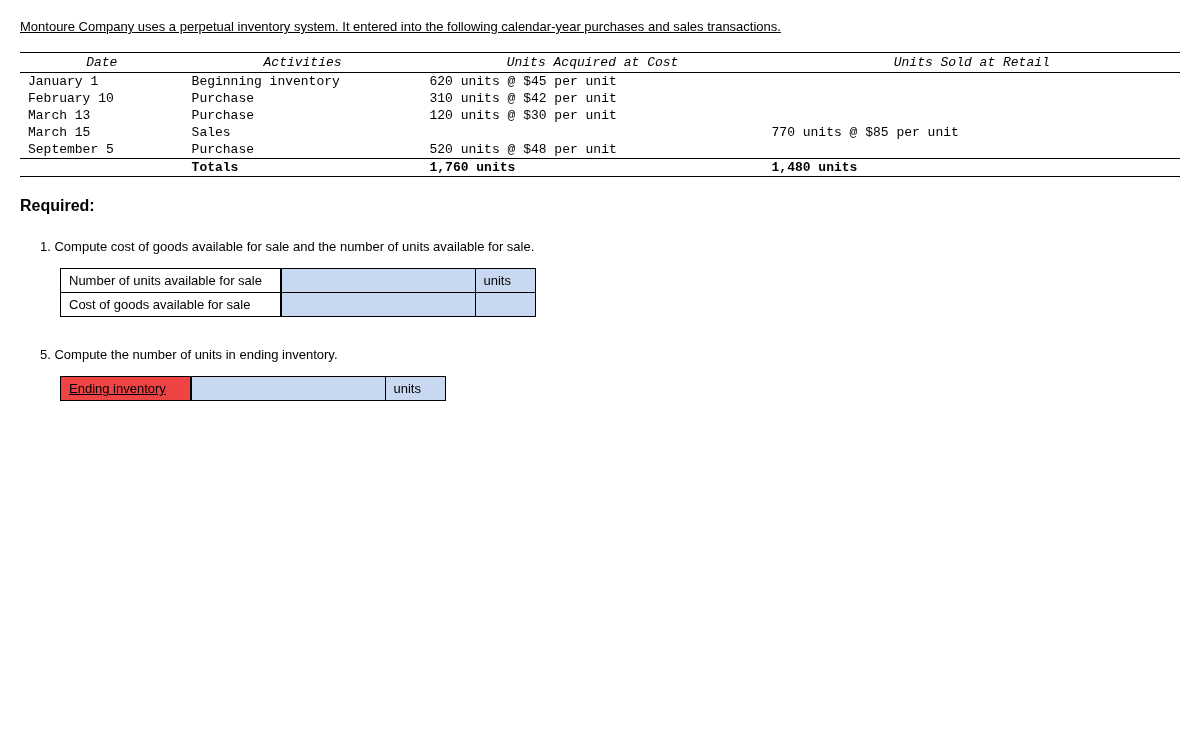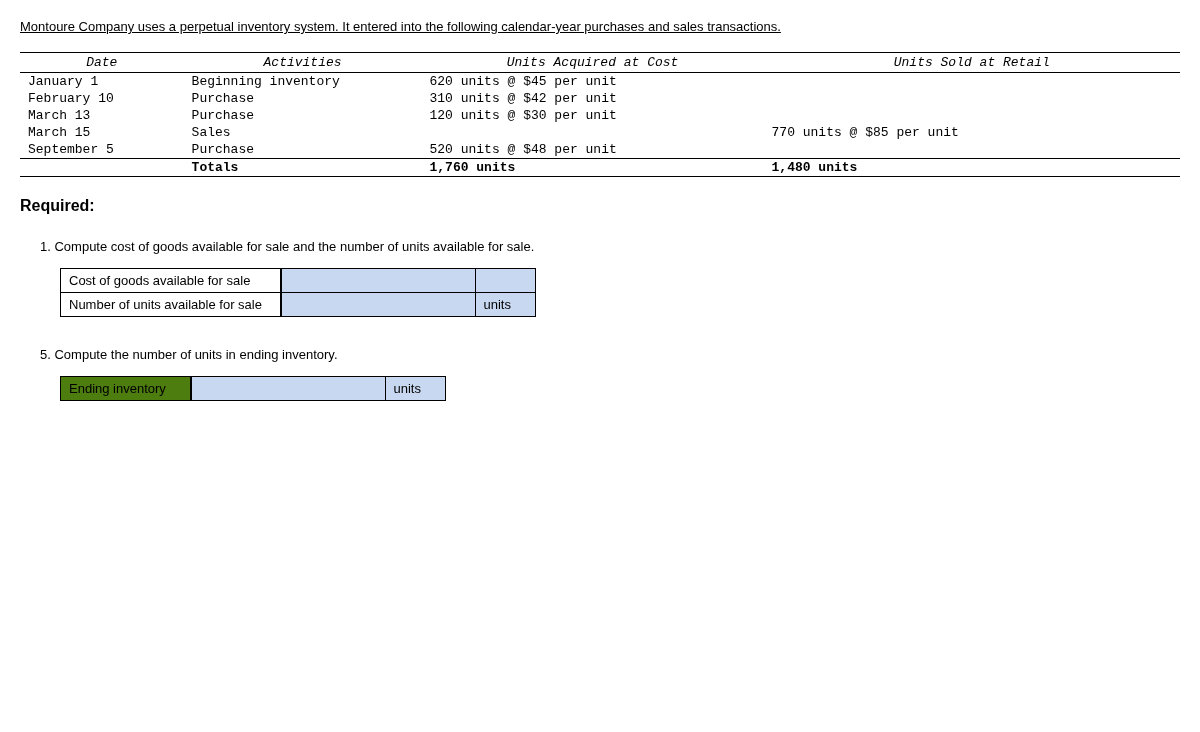--- a/index.html
+++ b/index.html
@@ -82,21 +82,22 @@
       margin-left: 40px;
       margin-bottom: 20px;
     }
     .ending-table td {
       border: 1px solid #000;
       padding: 4px 8px;
       font-size: 13px;
     }
     .ending-table .label-cell {
       min-width: 130px;
-      background: #4d7c0f;
+      background: #ef4444;
+      text-decoration: underline;
     }
     .ending-table .input-cell {
       min-width: 120px;
       background: #c8d8f0;
       border-left: 2px solid #000;
     }
     .ending-table .unit-cell {
       min-width: 60px;
       background: #c8d8f0;
       border-left: 1px solid #000;
@@ -160,28 +161,28 @@
     </tbody>
 </table>
 
 <p class="section-header">Required:</p>
 
 <p class="question">1. Compute cost of goods available for sale and the number of units available for sale.</p>
 
 <table class="answer-table">
   <tbody id="q1-body">
   <tr>
+    <td class="label-cell">Number of units available for sale</td>
+    <td class="input-cell"><input type="text" style="border: none; background: transparent; width: 100%; outline: none;"></td>
+    <td class="unit-cell">units</td>
+  </tr>
+      <tr>
     <td class="label-cell">Cost of goods available for sale</td>
     <td class="input-cell"><input type="text" style="border: none; background: transparent; width: 100%; outline: none;"></td>
     <td class="unit-cell"></td>
-  </tr>
-      <tr>
-    <td class="label-cell">Number of units available for sale</td>
-    <td class="input-cell"><input type="text" style="border: none; background: transparent; width: 100%; outline: none;"></td>
-    <td class="unit-cell">units</td>
   </tr>
     </tbody>
 </table>
 
 <p class="question">5. Compute the number of units in ending inventory.</p>
 
 <table class="ending-table">
   <tbody>
     <tr>
       <td class="label-cell">Ending inventory</td>

